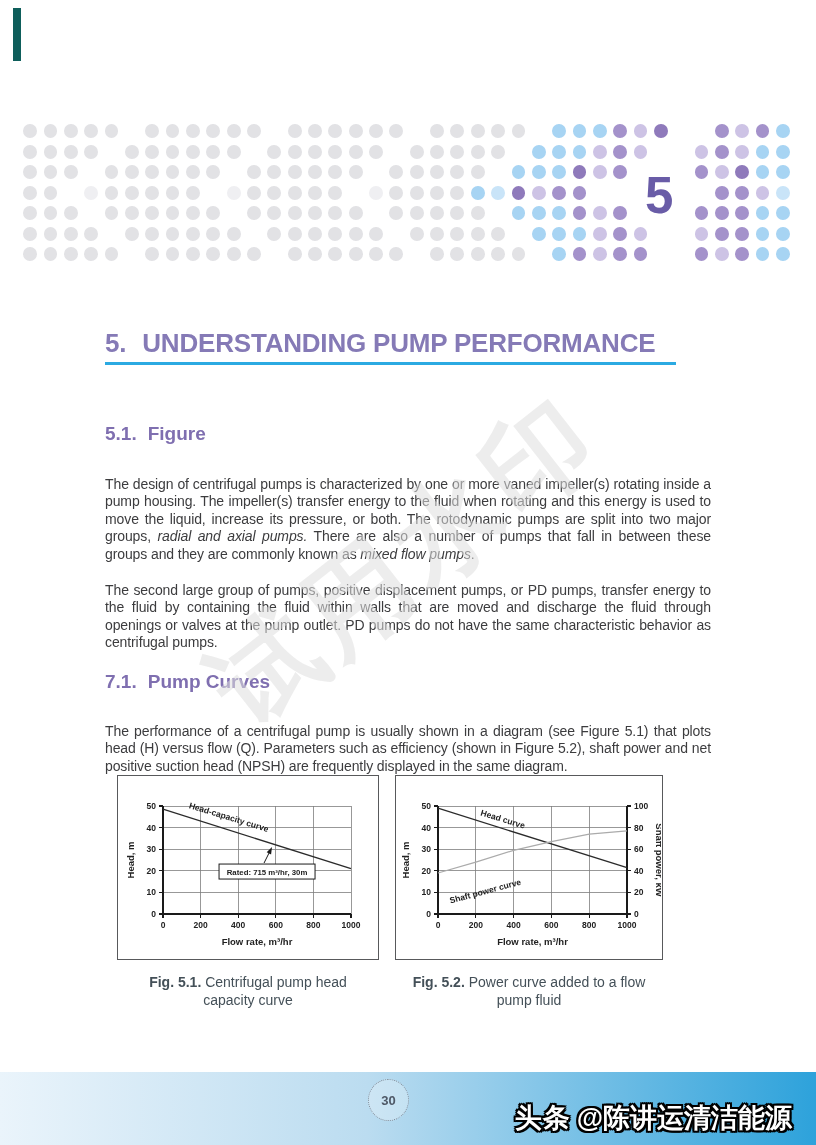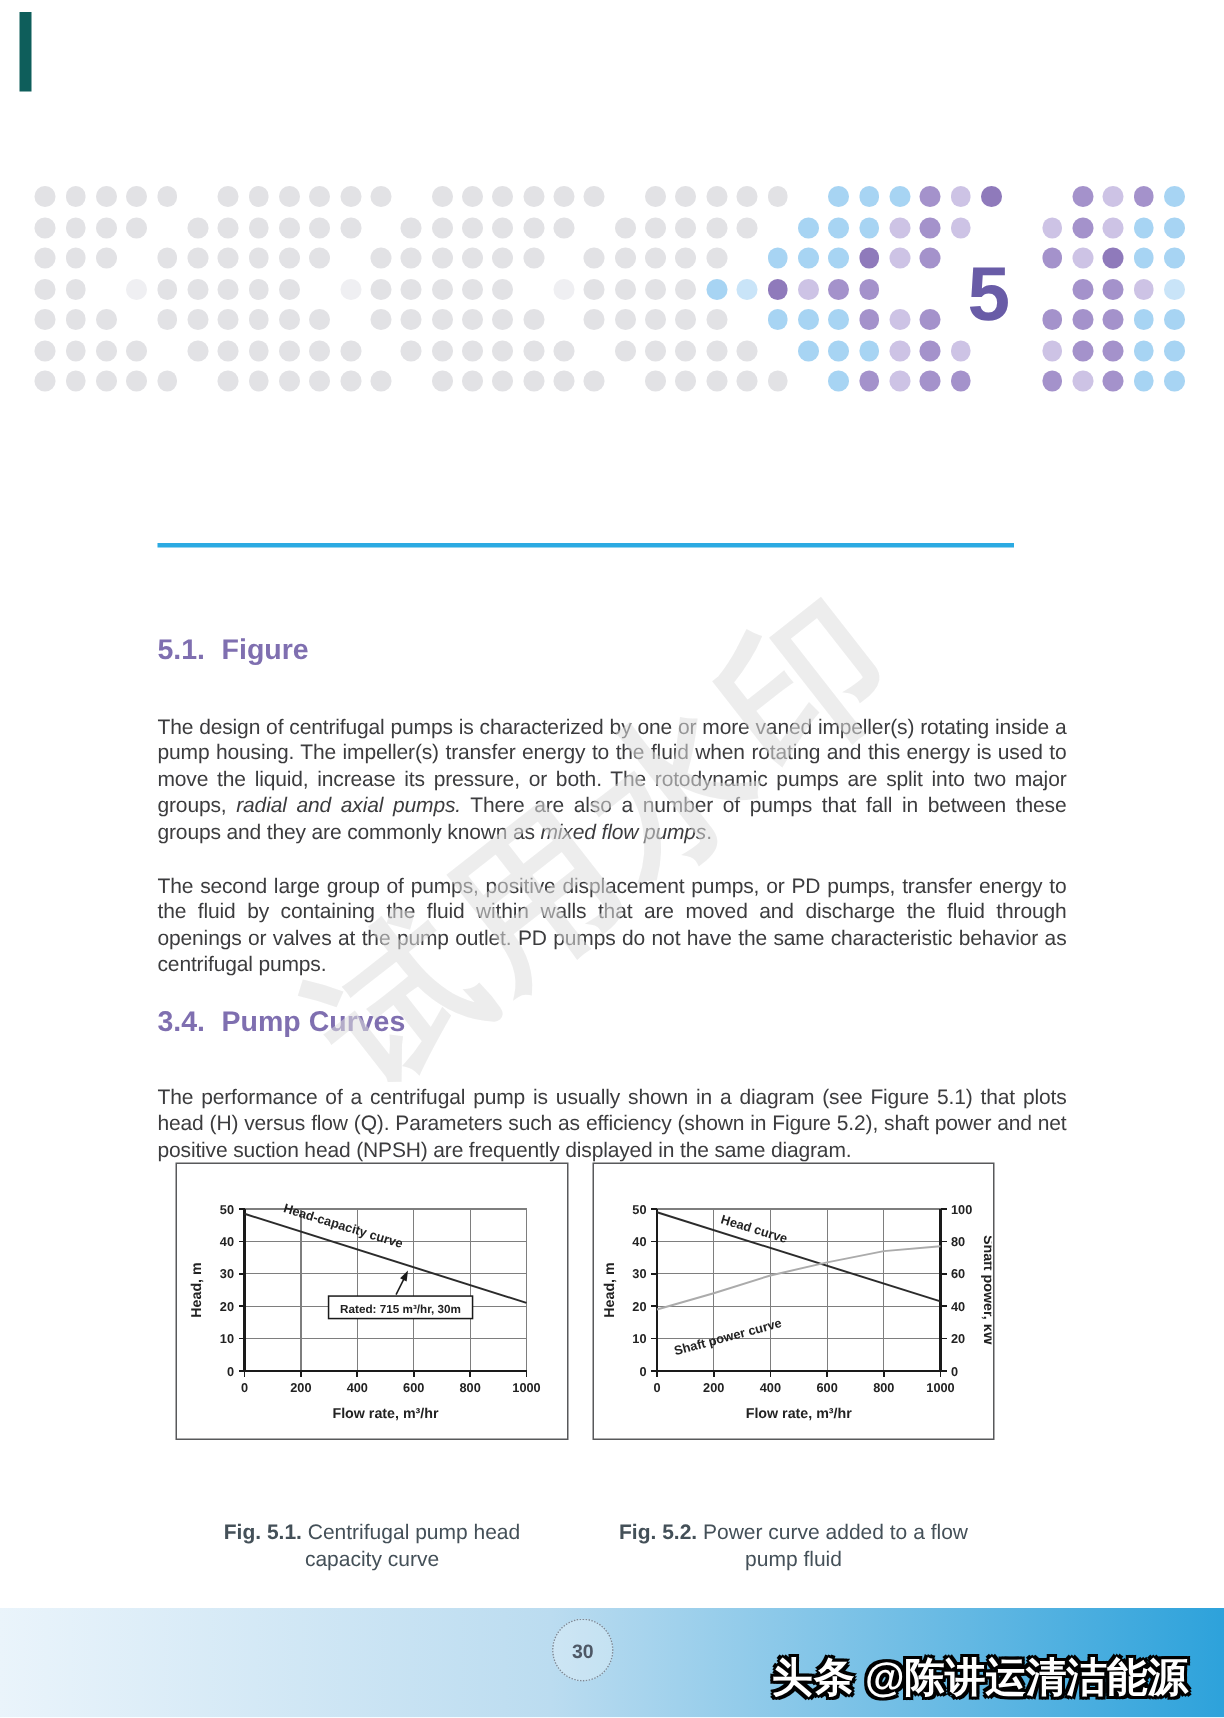--- a/index.html
+++ b/index.html
@@ -28,21 +28,21 @@
   .p1{top:462px;}
   .p2{top:568px;}
   .p3{top:709px;}
   .ital{font-style:italic;}
   
   .figure-box{position:absolute;top:775px;height:185px;border:1.5px solid #58595B;
         background:#fff;box-sizing:border-box;}
   .fig1-box{left:117px;width:262px;}
   .fig2-box{left:395px;width:268px;}
   .figure-box svg{display:block;}
-  .caption{position:absolute;top:1012px;font-size:14px;line-height:18px;color:#445058;text-align:center;}
+  .caption{position:absolute;top:973px;font-size:14px;line-height:18px;color:#445058;text-align:center;}
   .cap1{left:117px;width:262px;}
   .cap2{left:395px;width:268px;}
   .caption b{font-weight:bold;}
   
   .trial-watermark{position:absolute;left:95px;top:495px;width:620px;height:130px;
         line-height:130px;text-align:center;font-size:106px;font-weight:700;letter-spacing:8px;
         color:#DFDFDF;opacity:0.55;transform:rotate(-38deg);pointer-events:none;z-index:6;
         font-family:"Liberation Sans","DejaVu Sans",sans-serif;}
   
   .footer-band{position:absolute;left:0;top:1072px;width:816px;height:73px;
@@ -779,32 +779,35 @@
         <span class="dot-cell">
           <span class="dot" style="background: rgb(167, 212, 243);"></span>
         </span>
         <span class="dot-cell">
           <span class="dot" style="background: rgb(167, 212, 243);"></span>
         </span>
       </div>
     </div>
   <div class="banner-numeral">5</div>
 
+  <div class="h1">
+    <span class="num">5.</span><span>UNDERSTANDING PUMP PERFORMANCE</span>
+  </div>
   <div class="h1-rule"></div>
 
   <div class="h2 h2-51">
     <span class="num">5.1.</span><span>Figure</span>
   </div>
 
   <p class="para p1"><span>The design of centrifugal pumps is characterized by one or more vaned impeller(s) rotating inside a pump housing. The impeller(s) transfer energy to the fluid when rotating and this energy is used to move the liquid, increase its pressure, or both. The rotodynamic pumps are split into two major groups, </span><span class="ital">radial and axial pumps.</span><span> There are also a number of pumps that fall in between these groups and they are commonly known as </span><span class="ital">mixed flow pumps</span><span>.</span></p>
 
   <p class="para p2">The second large group of pumps, positive displacement pumps, or PD pumps, transfer energy to the fluid by containing the fluid within walls that are moved and discharge the fluid through openings or valves at the pump outlet. PD pumps do not have the same characteristic behavior as centrifugal pumps.</p>
 
   <div class="h2 h2-52">
-    <span class="num">3.4.</span><span>Pump Curves</span>
+    <span class="num">7.1.</span><span>Pump Curves</span>
   </div>
 
   <p class="para p3">The performance of a centrifugal pump is usually shown in a diagram (see Figure 5.1) that plots head (H) versus flow (Q). Parameters such as efficiency (shown in Figure 5.2), shaft power and net positive suction head (NPSH) are frequently displayed in the same diagram.</p>
 
   <div class="figure-box fig1-box">
     <svg id="chart1" width="259" height="182" viewBox="0 0 259 182">
         <line x1="45" y1="30" x2="45" y2="138" stroke="#7E7E7E" stroke-width="0.8" shape-rendering="crispEdges"></line>
         <line x1="82.6" y1="30" x2="82.6" y2="138" stroke="#7E7E7E" stroke-width="0.8" shape-rendering="crispEdges"></line>
         <line x1="120.2" y1="30" x2="120.2" y2="138" stroke="#7E7E7E" stroke-width="0.8" shape-rendering="crispEdges"></line>
         <line x1="157.8" y1="30" x2="157.8" y2="138" stroke="#7E7E7E" stroke-width="0.8" shape-rendering="crispEdges"></line>

